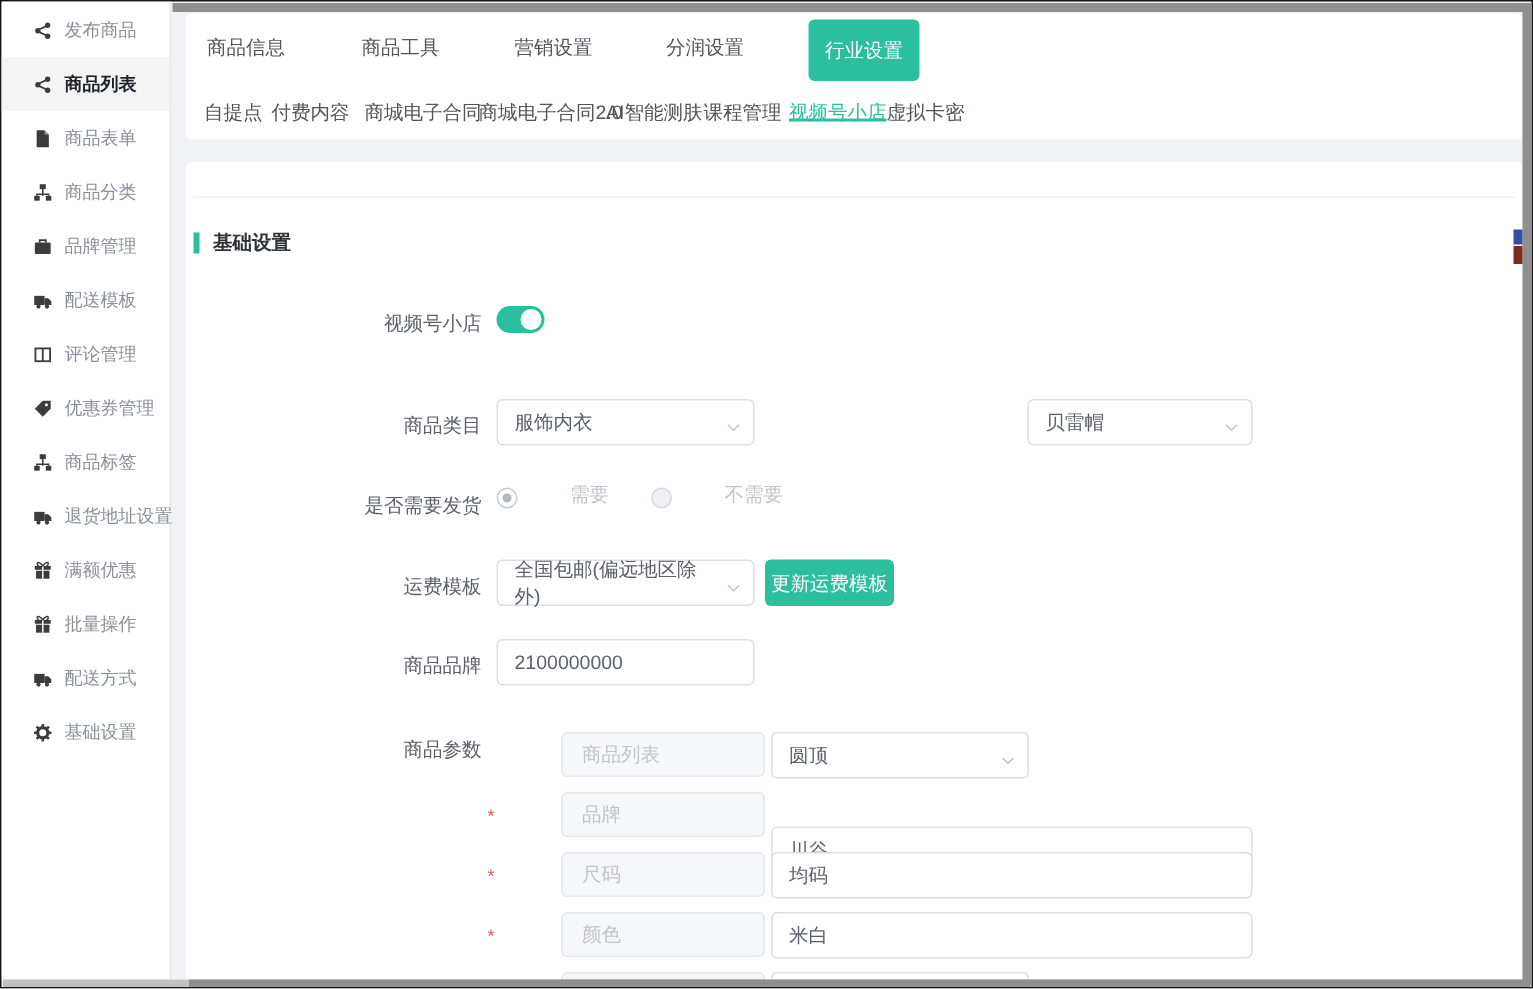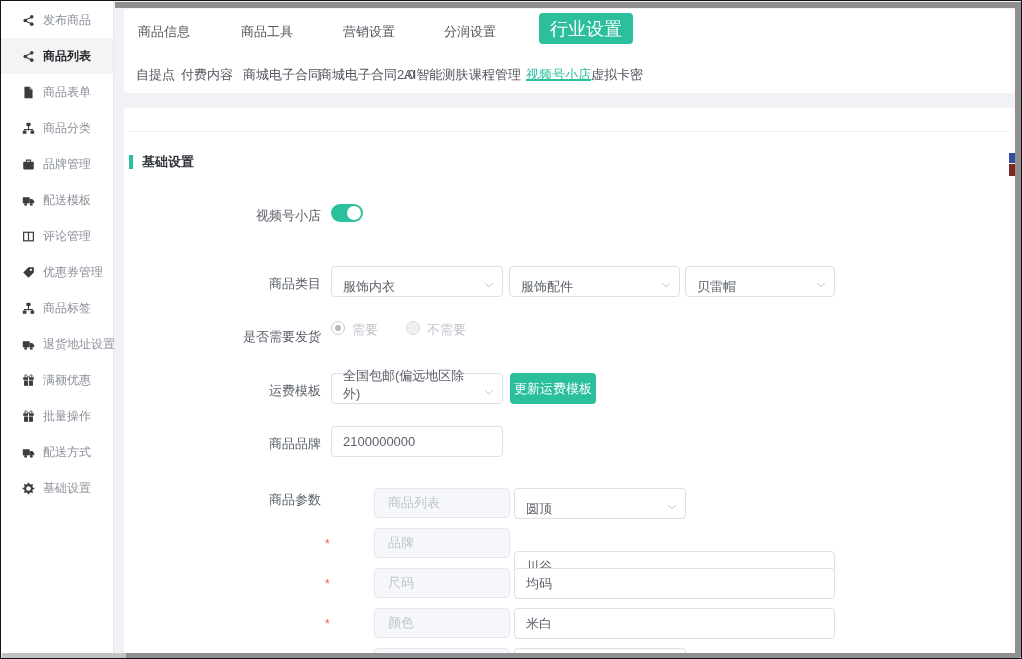--- a/index.html
+++ b/index.html
@@ -17,56 +17,56 @@
   .side-item.active { background:#f4f4f5; color:#1f2329; font-weight:bold; }
   .slabel { white-space:nowrap; }
 
   
   .tabs-card { position:absolute; left:123px; top:8px; width:891px; height:84px;
                background:#fff; border-radius:4px; }
   .main-card { position:absolute; left:123px; top:107px; width:891px; height:552px;
                background:#fff; border-radius:4px 4px 0 0; overflow:hidden; }
 
   .tab { position:absolute; top:14px; font-size:13px; color:#51555c; cursor:pointer; white-space:nowrap; }
-  .tab-btn { position:absolute; top:4px; height:31px; padding:0 11px; border:none;
-             border-radius:4px; background:var(--green); color:#fff; font-size:18px;
+  .tab-btn { position:absolute; top:4px; height:41px; padding:0 11px; border:none;
+             border-radius:4px; background:var(--green); color:#fff; font-size:13px;
              font-family:inherit; cursor:pointer; }
   .subtab { position:absolute; top:57px; font-size:13px; color:#51555c; cursor:pointer; white-space:nowrap; }
   .subtab.active { color:var(--green); }
   .sub-underline { position:absolute; top:70px; height:2px; background:var(--green); }
 
   .divider { position:absolute; left:5px; top:23px; width:881px; height:1px; background:#f0f1f3; }
   .section-title { position:absolute; left:5px; top:45px; display:flex; align-items:center; }
   .section-title .bar { width:4px; height:14px; background:var(--green); margin-right:9px; }
   .section-title .txt { font-size:13px; font-weight:bold; color:#2f3338; }
 
   
   .flabel { position:absolute; left:0; width:197px; text-align:right; font-size:13px; color:#5b6069; white-space:nowrap; }
   .helper { position:absolute; left:207px; top:124px; font-size:12px; color:#a8abb2; }
 
   .toggle { position:absolute; left:207px; top:96px; width:32px; height:18px;
             border-radius:9px; background:var(--green); cursor:pointer; }
   .toggle .knob { position:absolute; right:2px; top:2px; width:14px; height:14px;
                   border-radius:50%; background:#fff; }
 
   .selectbox { position:absolute; height:31px; background:#fff; border:1px solid #dcdfe6;
-               border-radius:4px; display:flex; align-items:flex-end; padding:0 22px 0 11px;
+               border-radius:4px; display:flex; align-items:center; padding:0 22px 0 11px;
                font-size:13px; color:#5b6069; cursor:pointer; }
   .selectbox .chev { position:absolute; right:8px; top:11px; width:10px; height:10px; }
   .selectbox .chev svg { width:10px; height:10px; }
 
   .txtinput { position:absolute; height:31px; background:#fff; border:1px solid #dcdfe6;
               border-radius:4px; font-size:13px; color:#5b6069; padding:0 11px;
               font-family:inherit; outline:none; }
 
   .green-btn { position:absolute; border:none; border-radius:4px; background:var(--green);
                color:#fff; font-size:13px; font-family:inherit; cursor:pointer; }
 
   .radio-group { position:absolute; left:207px; top:213px; display:flex; align-items:center; }
-  .radio { display:flex; align-items:flex-start; margin-right:28px; cursor:default; }
+  .radio { display:flex; align-items:flex-end; margin-right:28px; cursor:default;gap:28px; }
   .radio .dot { width:14px; height:14px; border-radius:50%; border:1px solid #c8ccd4;
                 background:#fff; margin-right:7px; position:relative; }
   .radio.checked .dot::after { content:""; position:absolute; left:3px; top:3px; width:6px;
                 height:6px; border-radius:50%; background:#b4b8c0; }
   .radio.unchecked .dot { background:#eef0f4; border-color:#d7dae0; }
   .radio .rlabel { font-size:13px; color:#c0c4cc; }
 
   .param-label { position:absolute; left:250px; width:136px; height:30px; background:#f5f7fa;
                  border:1px solid #e4e7ed; border-radius:4px; display:flex; align-items:center;
                  padding-left:13px; font-size:13px; color:#c0c4cc; }
@@ -285,26 +285,20 @@
         <span class="knob"></span>
       </div>
 
     <span class="flabel" style="top:167px">商品类目</span>
     <div class="selectbox" style="left:207px; top:158px; width:172px">
       <span>服饰内衣</span>
       <span class="chev"><svg viewBox="0 0 16 13">
             <use href="#i-chev"></use>
           </svg></span>
     </div>
-    <div class="selectbox" style="left:385px; top:158px; width:171px">
-      <span>服饰配件</span>
-      <span class="chev"><svg viewBox="0 0 16 13">
-            <use href="#i-chev"></use>
-          </svg></span>
-    </div>
     <div class="selectbox" style="left:561px; top:158px; width:150px">
       <span>贝雷帽</span>
       <span class="chev"><svg viewBox="0 0 16 13">
             <use href="#i-chev"></use>
           </svg></span>
     </div>
 
     <span class="flabel" style="top:220px">是否需要发货</span>
     <div class="radio-group">
       <span class="radio checked">

